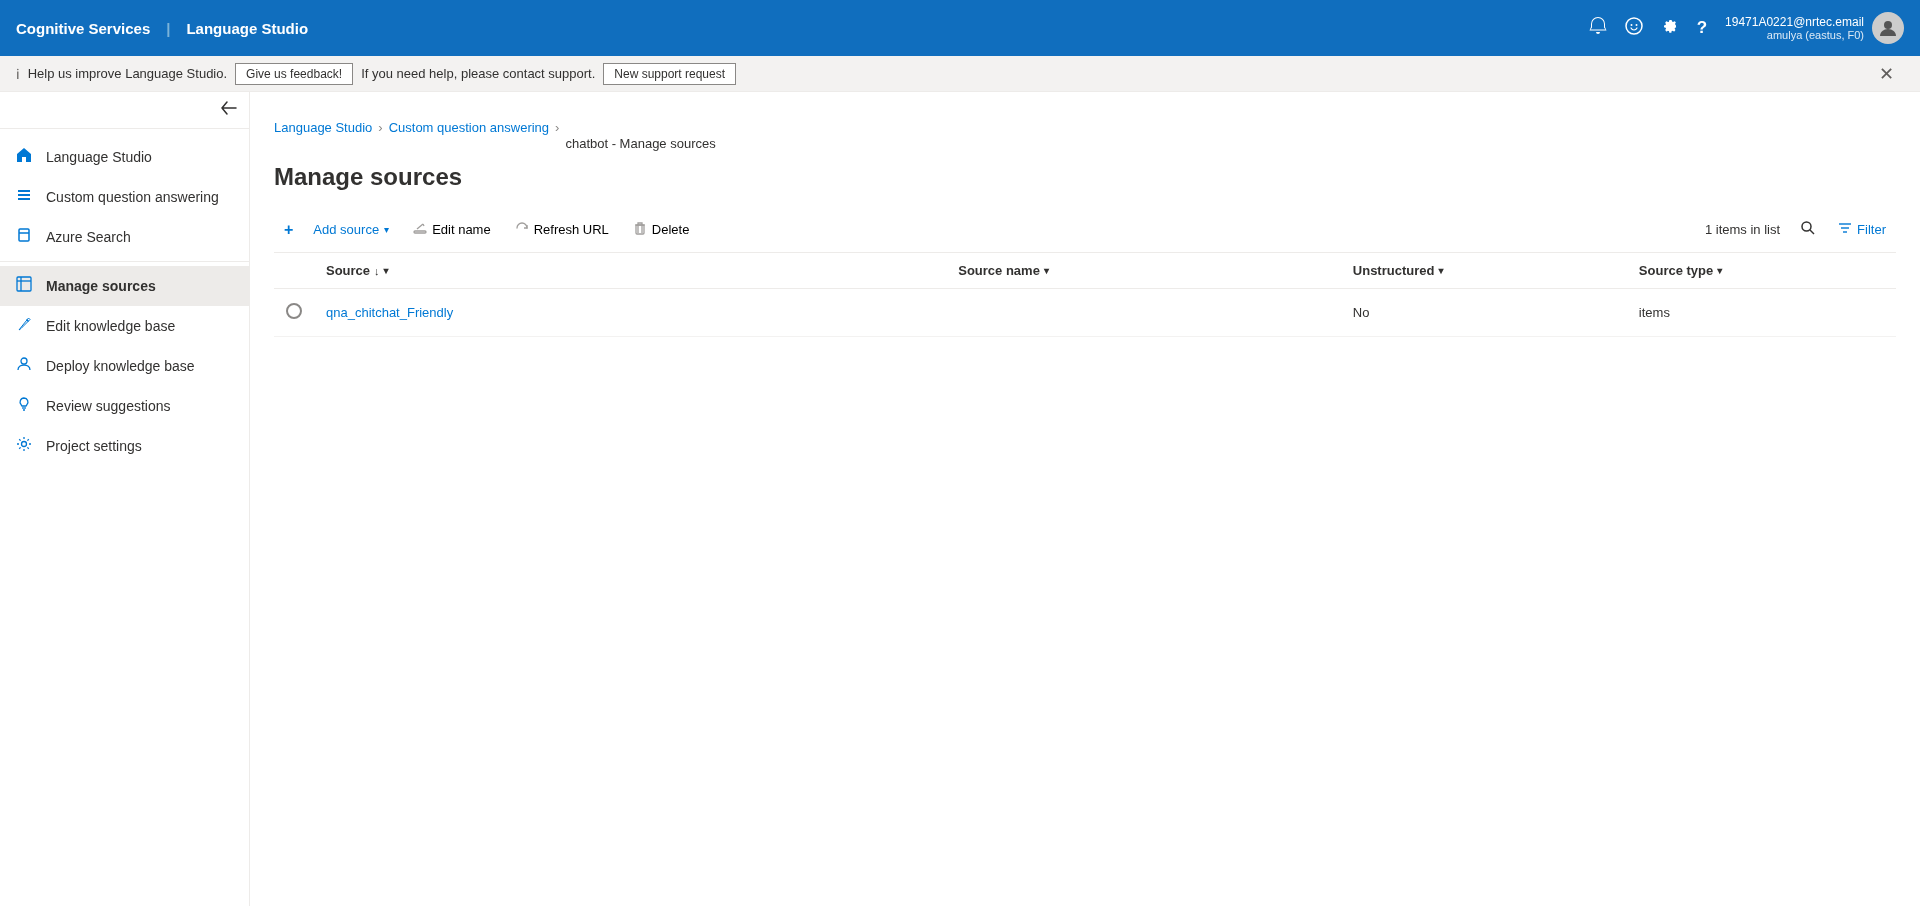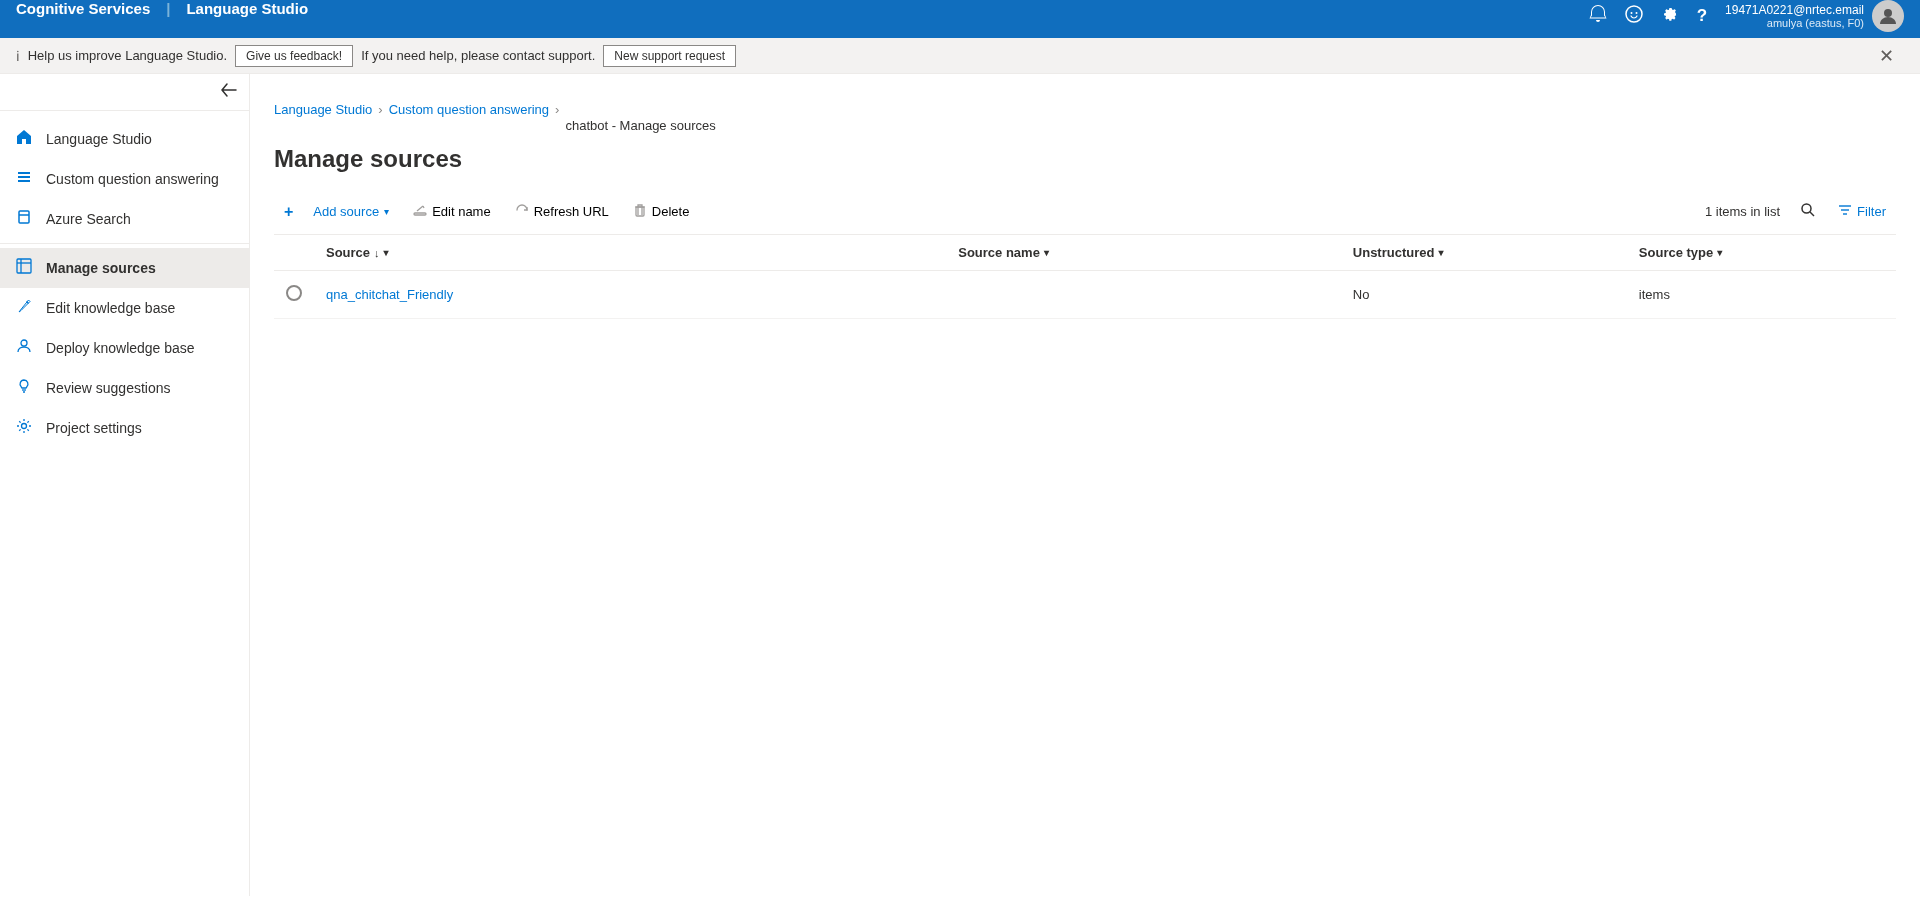--- a/index.html
+++ b/index.html
@@ -2,23 +2,23 @@
 <html><head>
   <meta charset="utf-8">
   <style>
     * { box-sizing: border-box; margin: 0; padding: 0; }
     body { font-family: 'Segoe UI', Arial, sans-serif; font-size: 14px; color: #323130; background: #fff; height: 906px; overflow: hidden; }
 
     
     .topbar {
       background: #106ebe;
       color: #fff;
-      height: 38px;
-      display: flex;
-      align-items: flex-start;
+      height: 56px;
+      display: flex;
+      align-items: center;
       padding: 0 16px;
       justify-content: space-between;
     }
     .topbar-left {
       display: flex;
       align-items: center;
       gap: 8px;
       font-size: 15px;
       font-weight: 600;
     }

